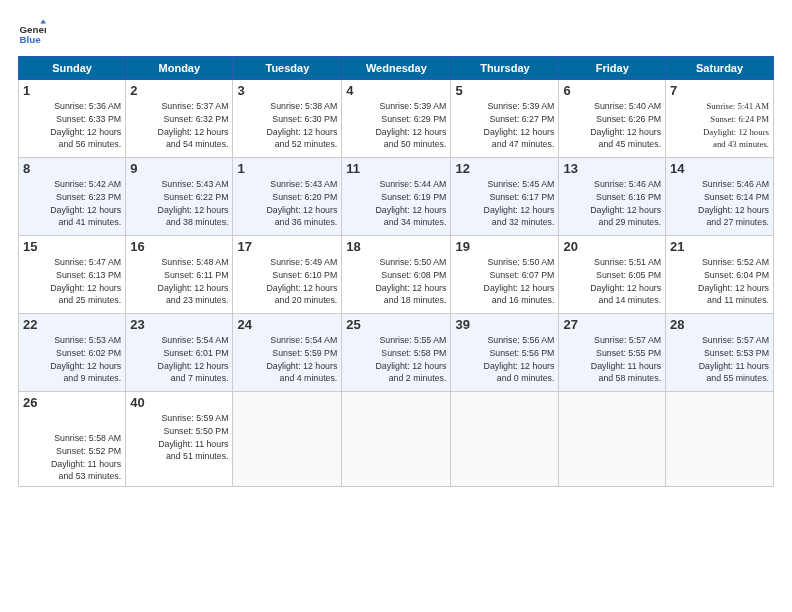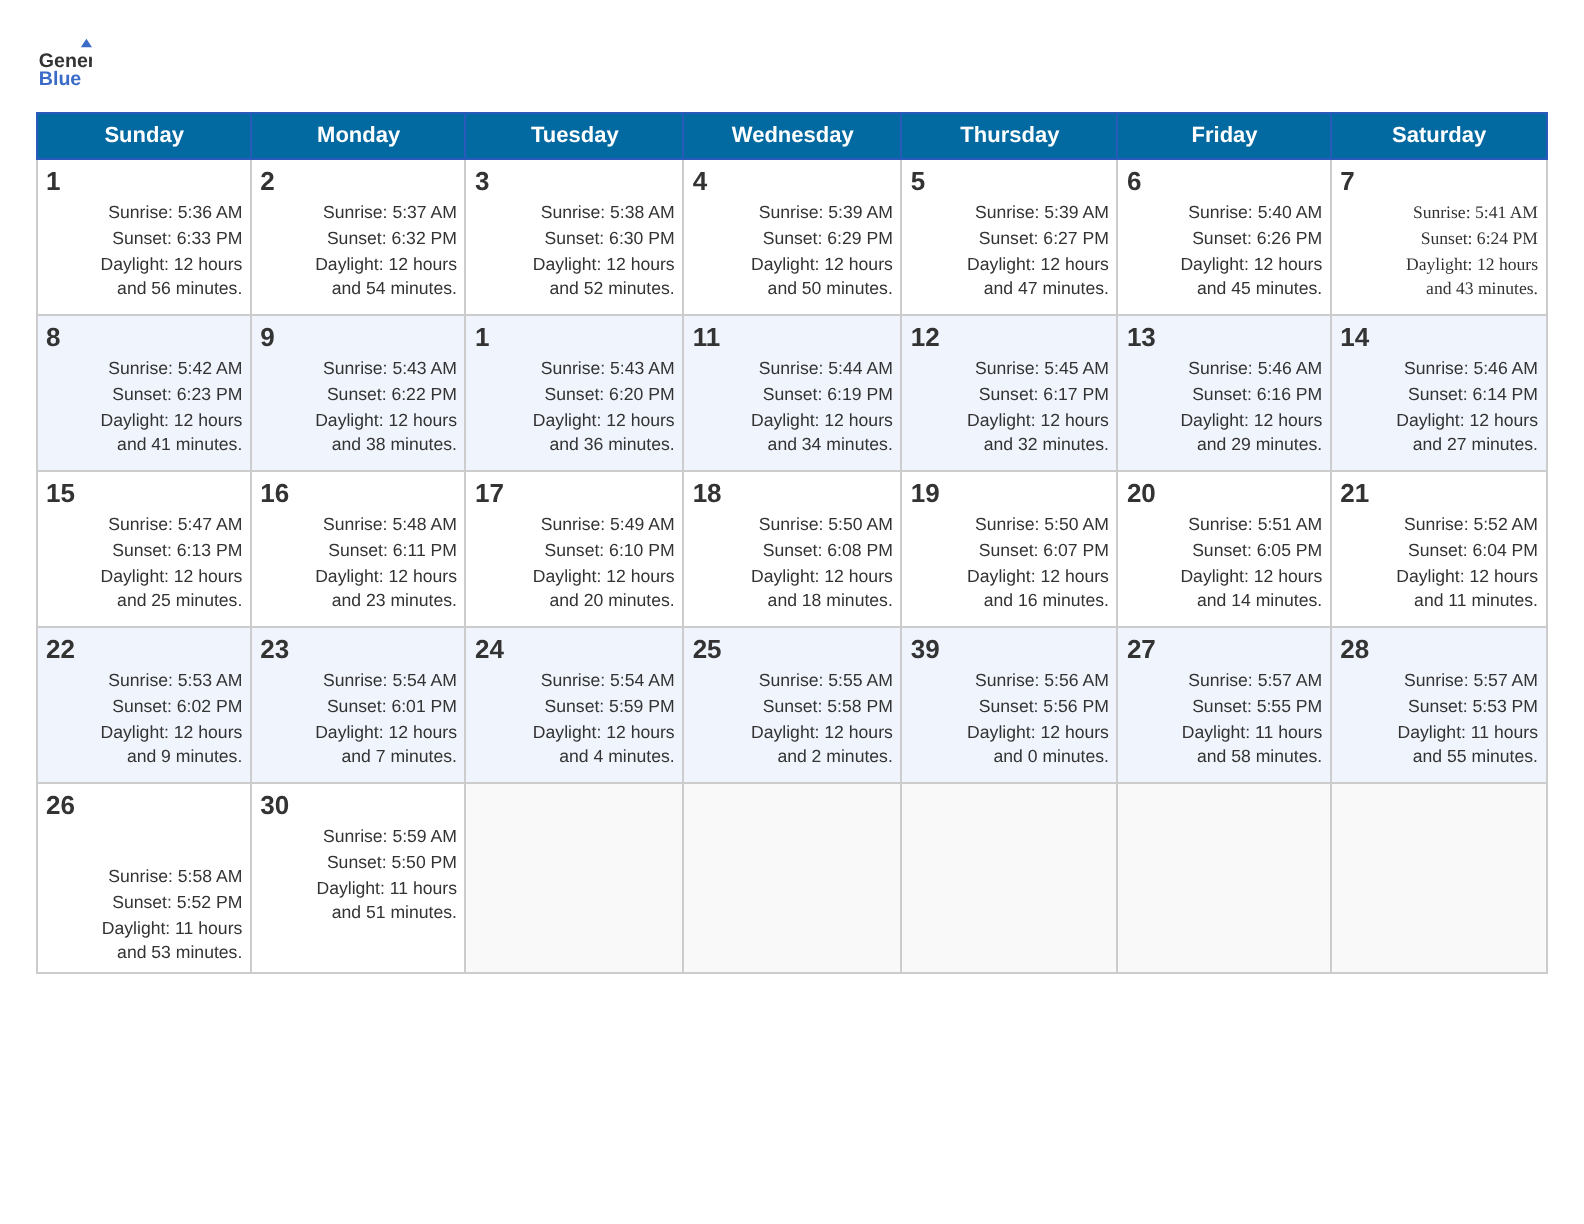--- a/index.html
+++ b/index.html
@@ -321,21 +321,21 @@
         </tr>
         <tr>
           <td>
             <span class="day-num">26</span>
             <div class="day-info" style="white-space: pre-line; margin-top: 22px;">Sunrise: 5:58 AM
 Sunset: 5:52 PM
 Daylight: 11 hours
 and 53 minutes.</div>
           </td>
           <td>
-            <span class="day-num">30</span>
+            <span class="day-num">40</span>
             <div class="day-info" style="white-space: pre-line;">Sunrise: 5:59 AM
 Sunset: 5:50 PM
 Daylight: 11 hours
 and 51 minutes.</div>
           </td>
           <td class="empty"></td>
           <td class="empty"></td>
           <td class="empty"></td>
           <td class="empty"></td>
           <td class="empty"></td>

